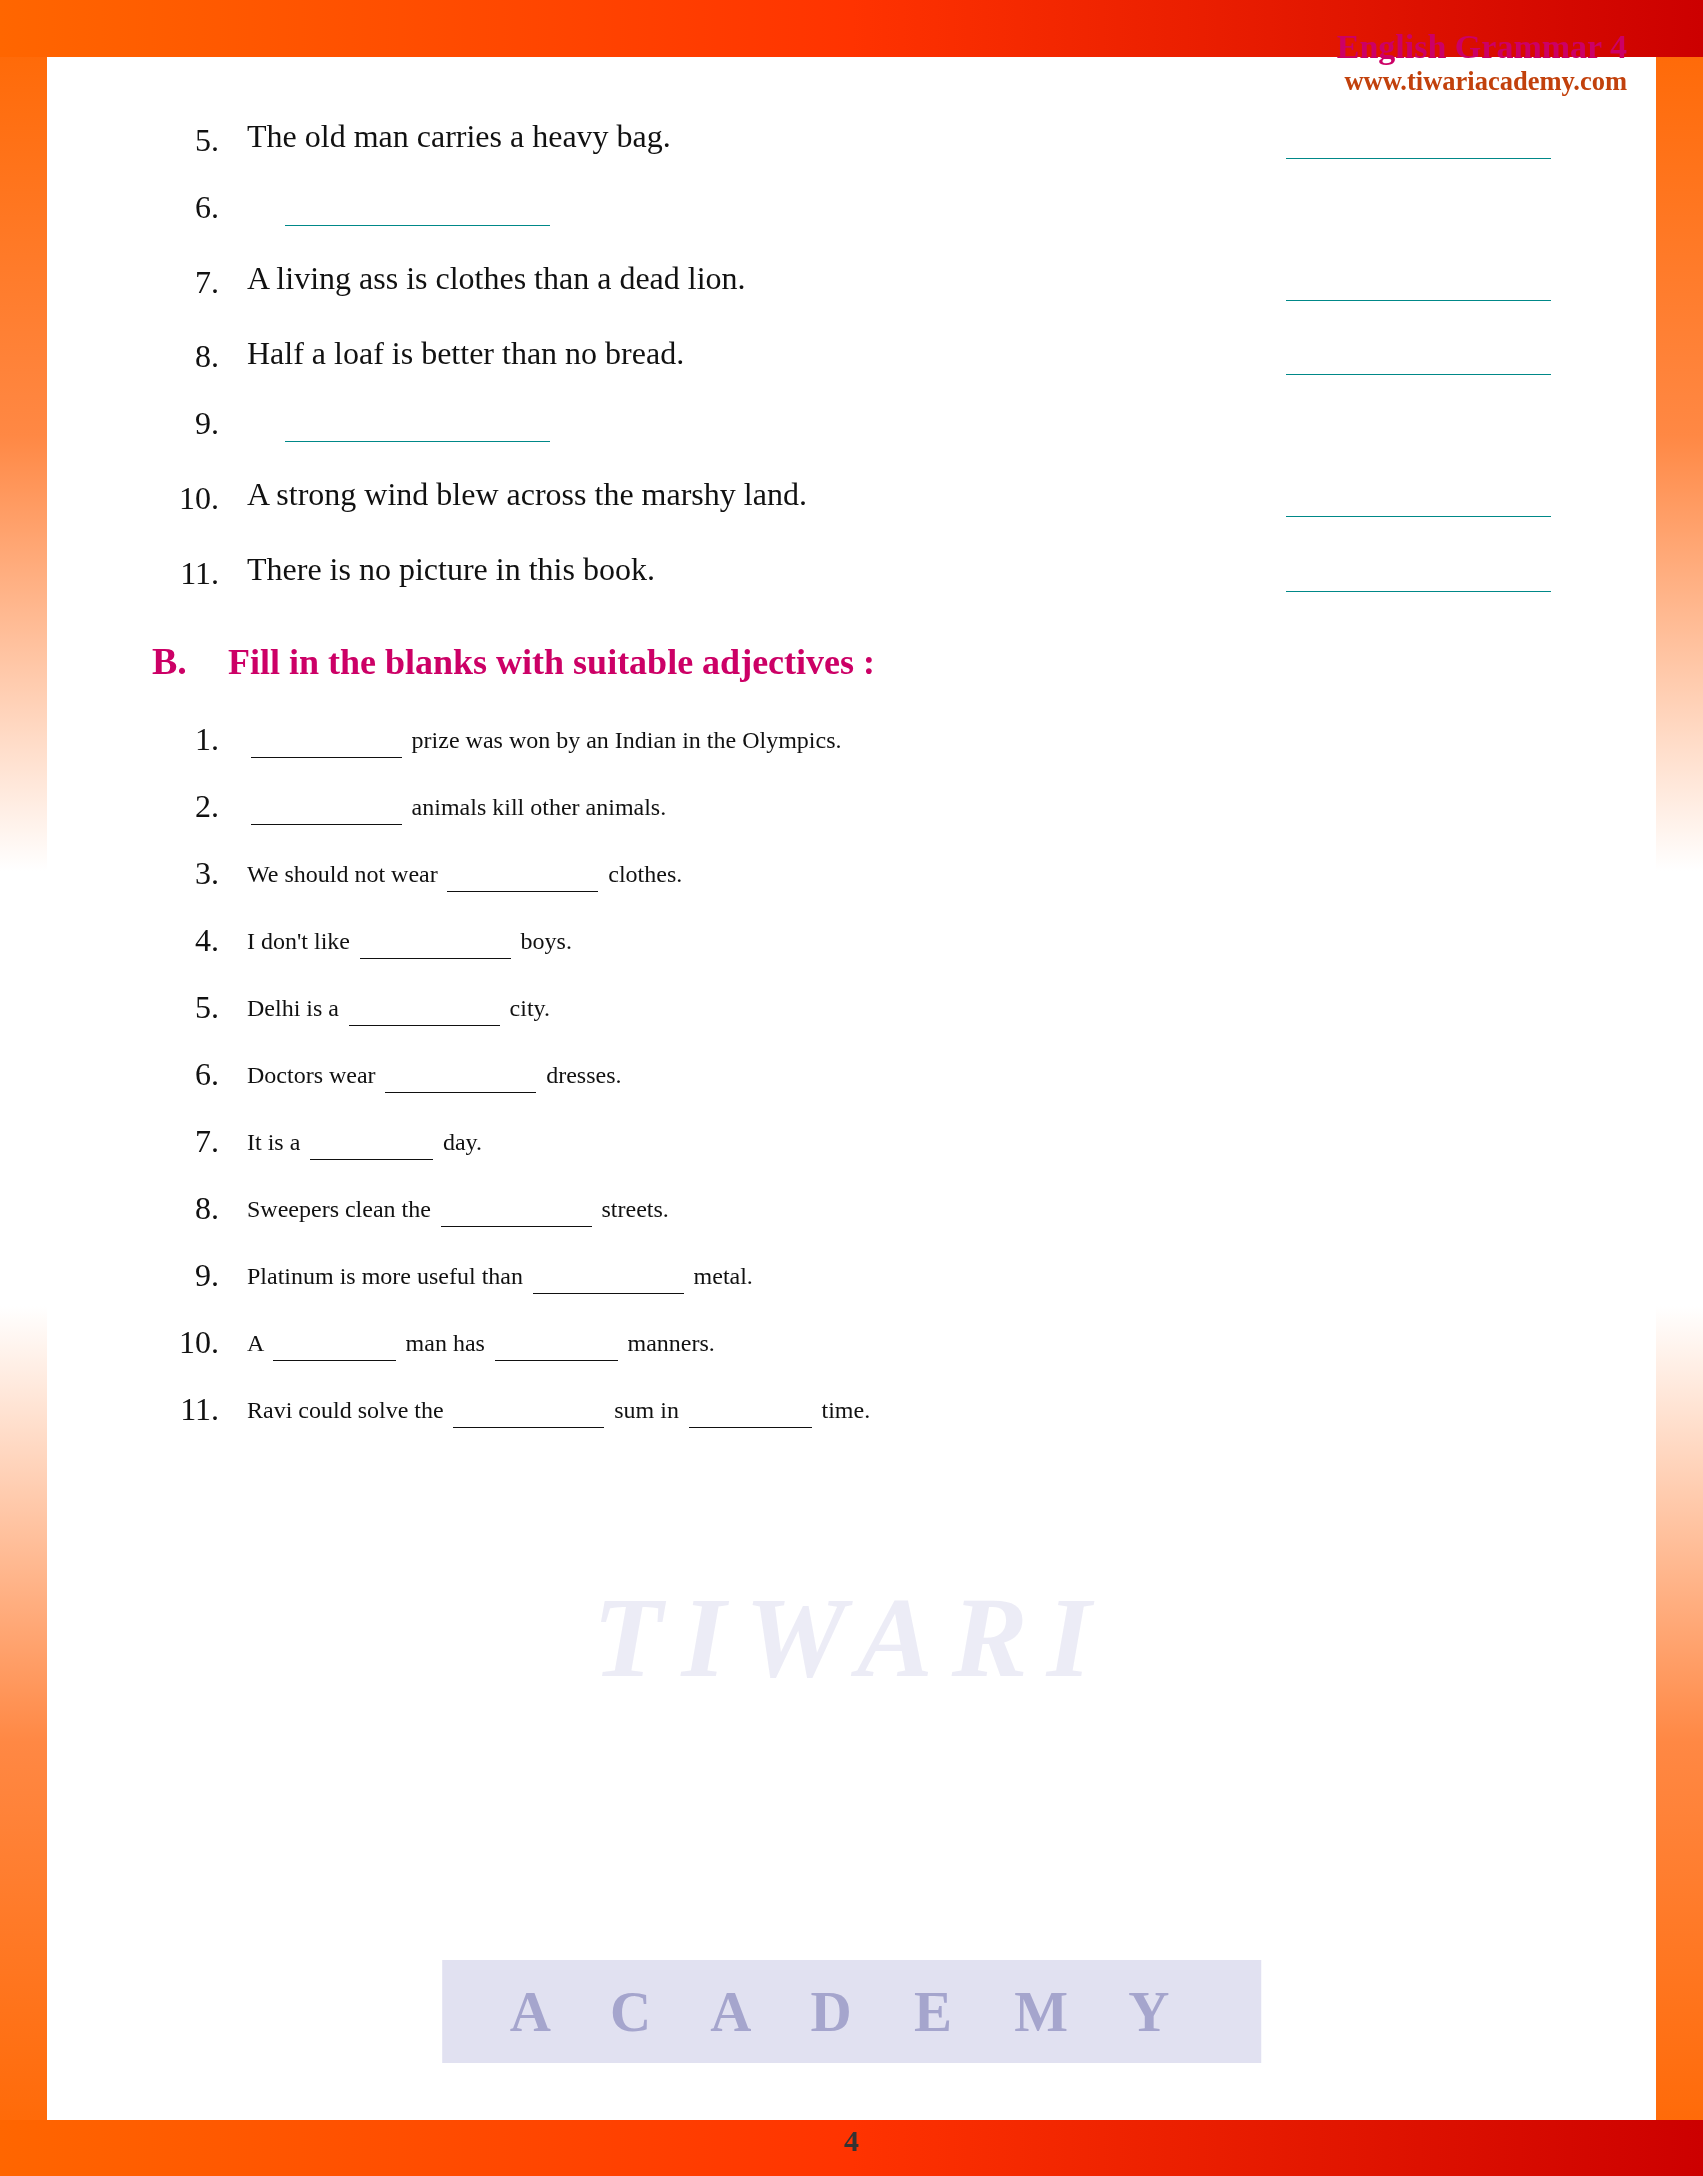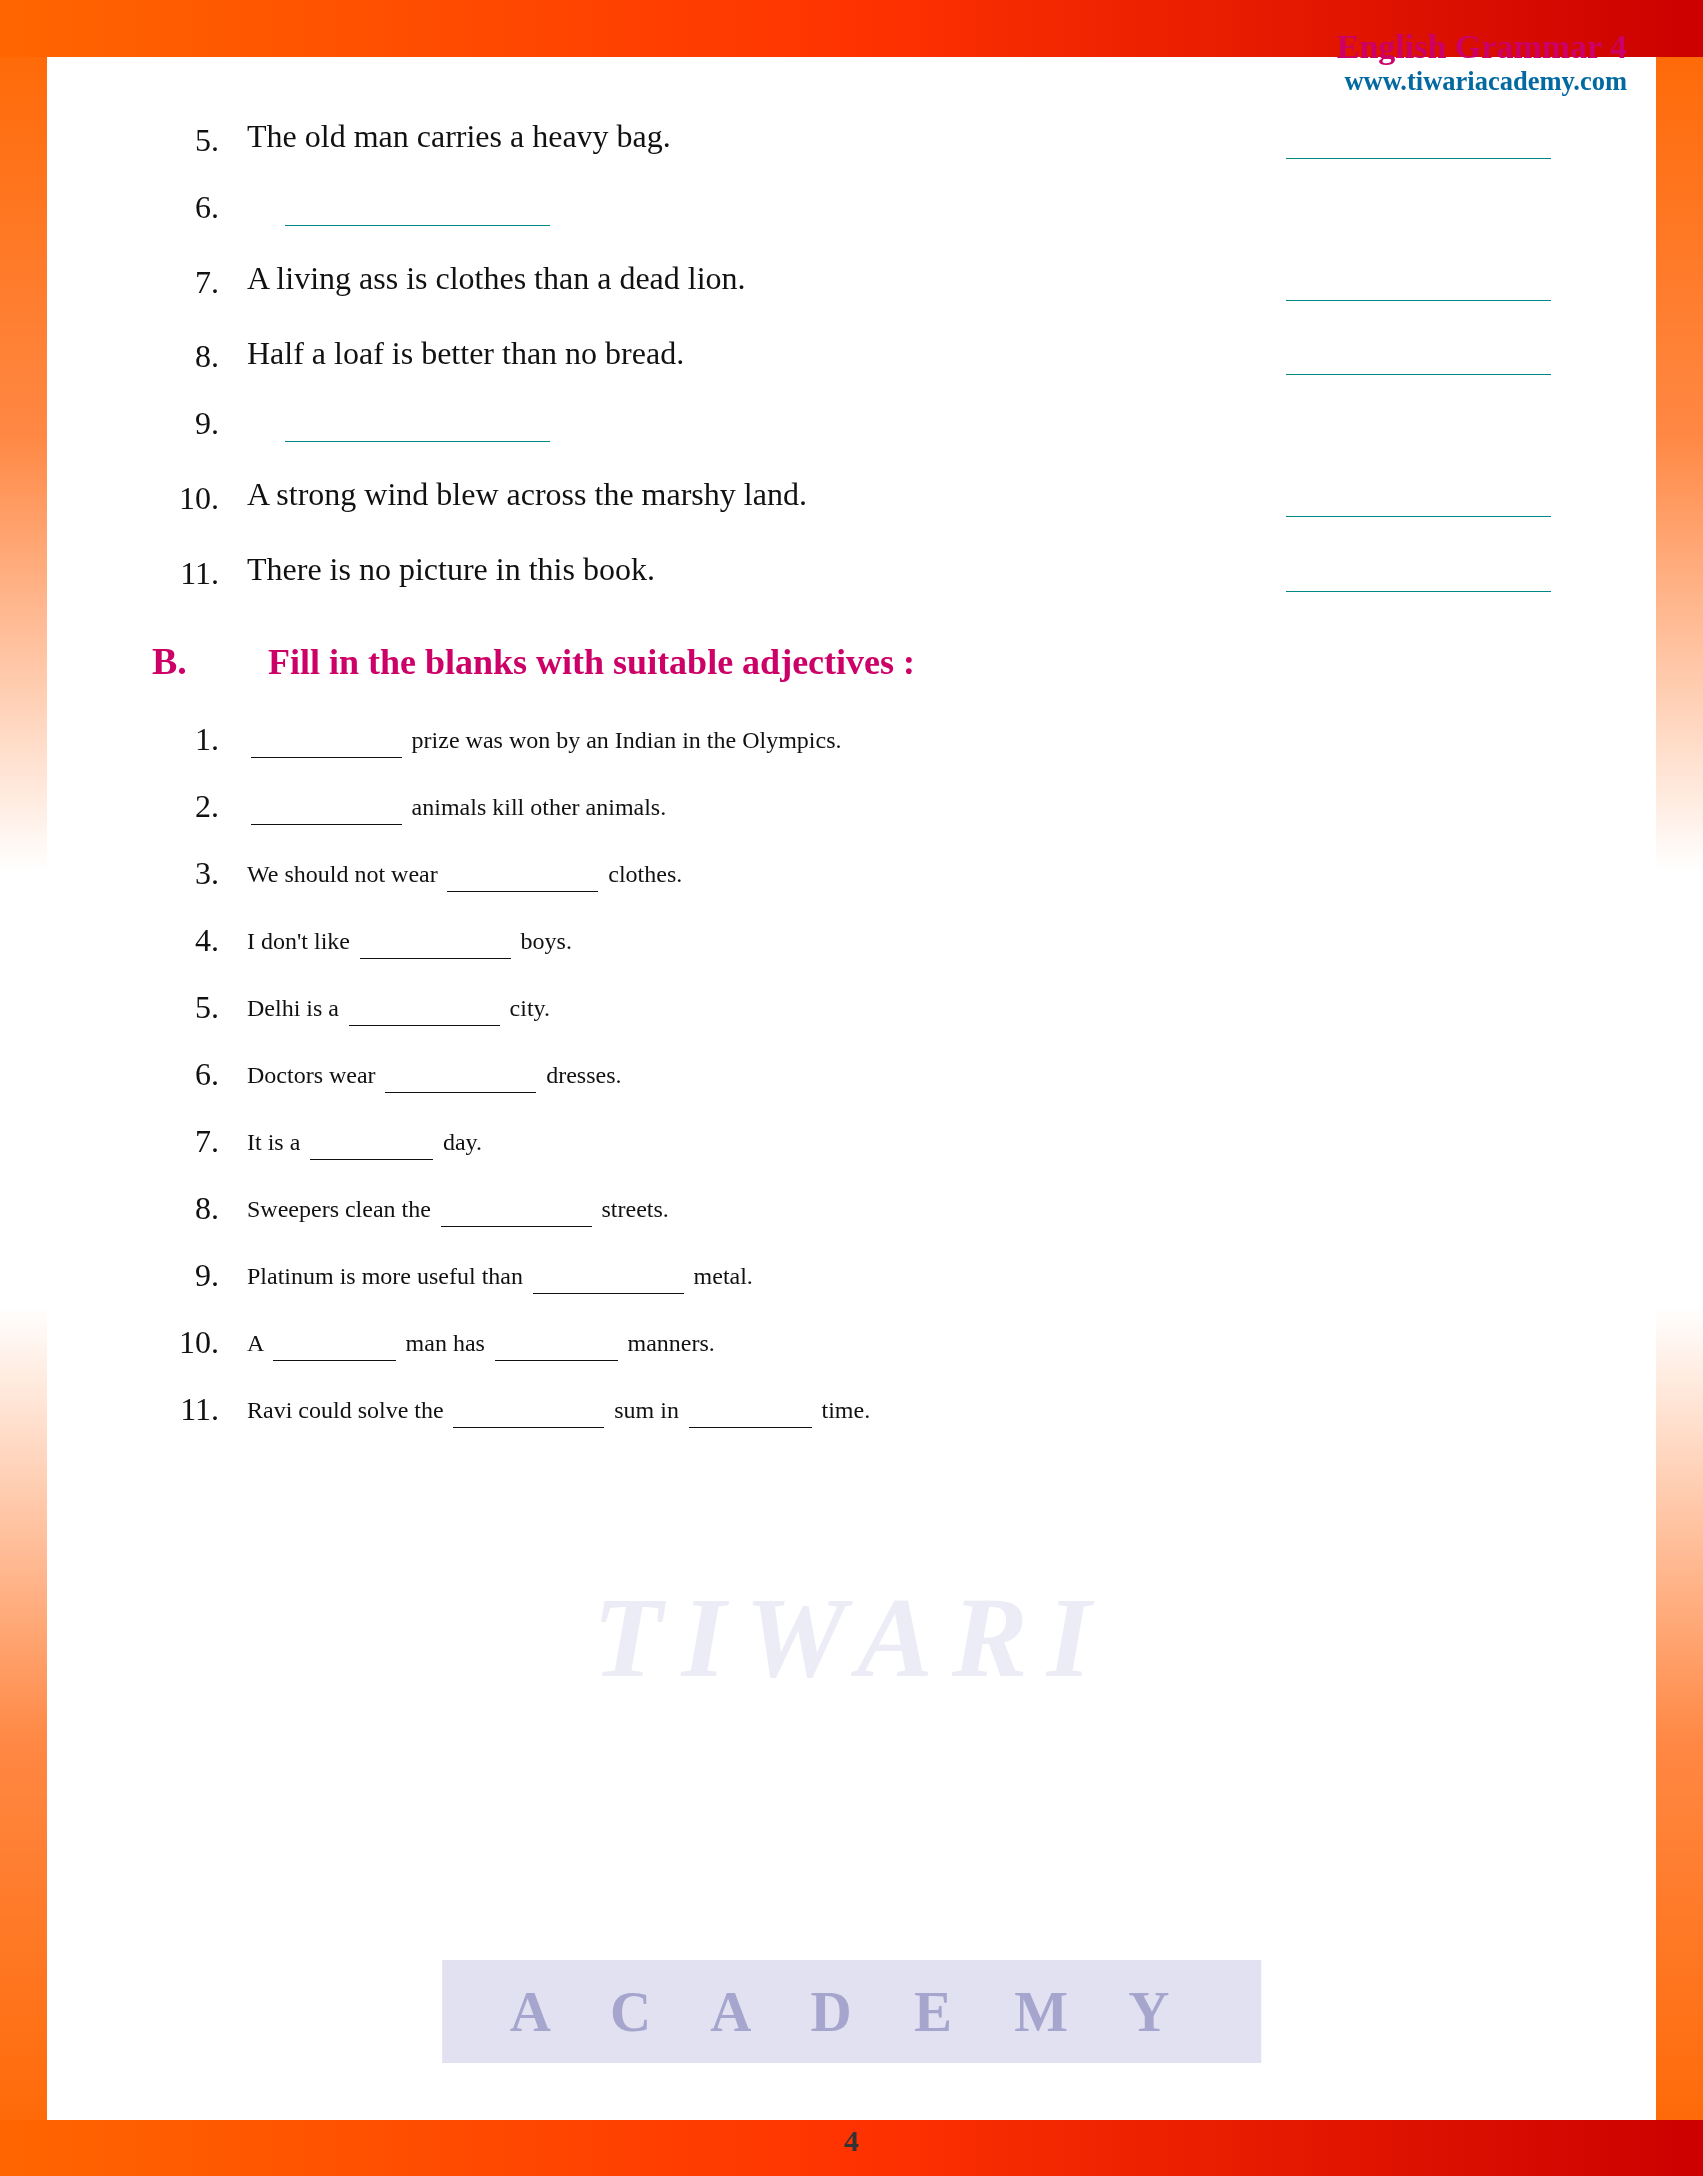--- a/index.html
+++ b/index.html
@@ -87,21 +87,21 @@
       color: #cc0066;
     }
 
     .header-title span.num {
       color: #cc0066;
     }
 
     .header-website {
       font-size: 26.5px;
       font-weight: bold;
-      color: #0369a1;
+      color: #c2410c;
     }
 
     
     .content {
       position: absolute;
       top: 76px;
       left: 95px;
       right: 95px;
       padding: 19px 57px;
     }
@@ -157,21 +157,20 @@
       font-weight: bold;
       color: #cc0066;
       min-width: 76px;
       flex-shrink: 0;
     }
 
     .section-title {
       font-size: 36px;
       font-weight: bold;
       color: #cc0066;
-      margin-left: 40px;
     }
 
     
     .blank-item {
       display: flex;
       align-items: flex-end;
       margin-bottom: 30px;
       font-size: 32px;
       color: #111;
     }

